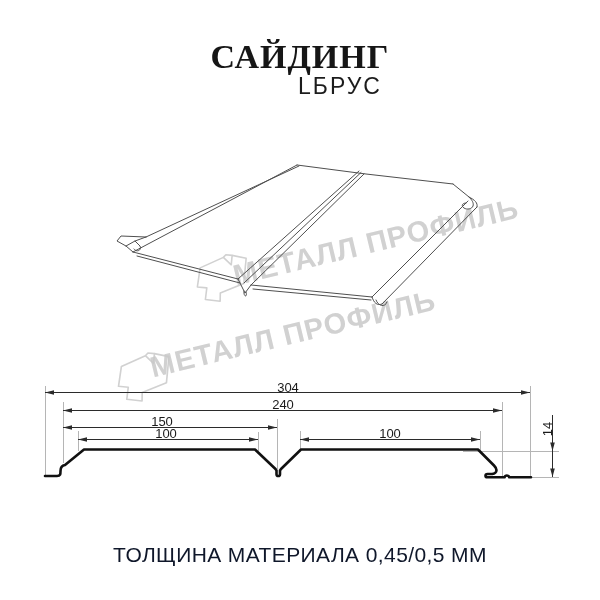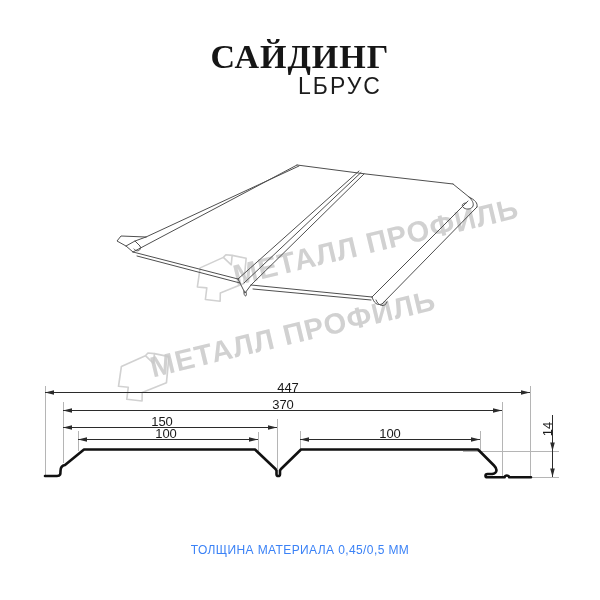--- a/index.html
+++ b/index.html
@@ -13,21 +13,21 @@
     font-size:34px;font-weight:800;letter-spacing:1px;color:#161616;
     white-space:nowrap;line-height:1;font-family:Liberation Serif, serif;
   }
   .subtitle{
     top:75px;left:300px;transform:translateX(-50%);
     font-size:23px;font-weight:500;letter-spacing:2px;color:#1c1c1c;
     white-space:nowrap;line-height:1;margin-left:40px;
   }
   .footer-label{
     top:544px;left:300px;transform:translateX(-50%);
-    font-size:12px;font-weight:400;letter-spacing:.4px;color:#3b82f6;
+    font-size:21px;font-weight:400;letter-spacing:.4px;color:#0f172a;
     white-space:nowrap;line-height:1;
   }
   .dim{
     font-size:13px;color:#1a1a1a;line-height:1;white-space:nowrap;
     transform:translateX(-50%);z-index:3;
   }
   .dim-v{
     font-size:13px;color:#1a1a1a;line-height:1;white-space:nowrap;z-index:3;
     transform:translate(-50%,-50%) rotate(-90deg);
   }
@@ -147,20 +147,20 @@
              C496.5,468 497,470 496,471.8
              C495,473.5 492.5,474 490,474
              L487.5,474
              C484.8,474 484.8,477.3 487.5,477.3
              L504.5,477.3
              C505.2,474.8 508.6,474.8 509.3,477.3
              L531,477.3"></path>
   </g>
 </svg>
 
-<div class="abs dim" style="left:288px;top:381px;">447</div>
-<div class="abs dim" style="left:283px;top:398px;">370</div>
+<div class="abs dim" style="left:288px;top:381px;">304</div>
+<div class="abs dim" style="left:283px;top:398px;">240</div>
 <div class="abs dim" style="left:162px;top:415px;">150</div>
 <div class="abs dim" style="left:166px;top:427px;">100</div>
 <div class="abs dim" style="left:390px;top:427px;">100</div>
 <div class="abs dim-v" style="left:547px;top:429px;">14</div>
 
 <div class="abs footer-label">ТОЛЩИНА МАТЕРИАЛА 0,45/0,5 ММ</div>
 
 </body></html>

